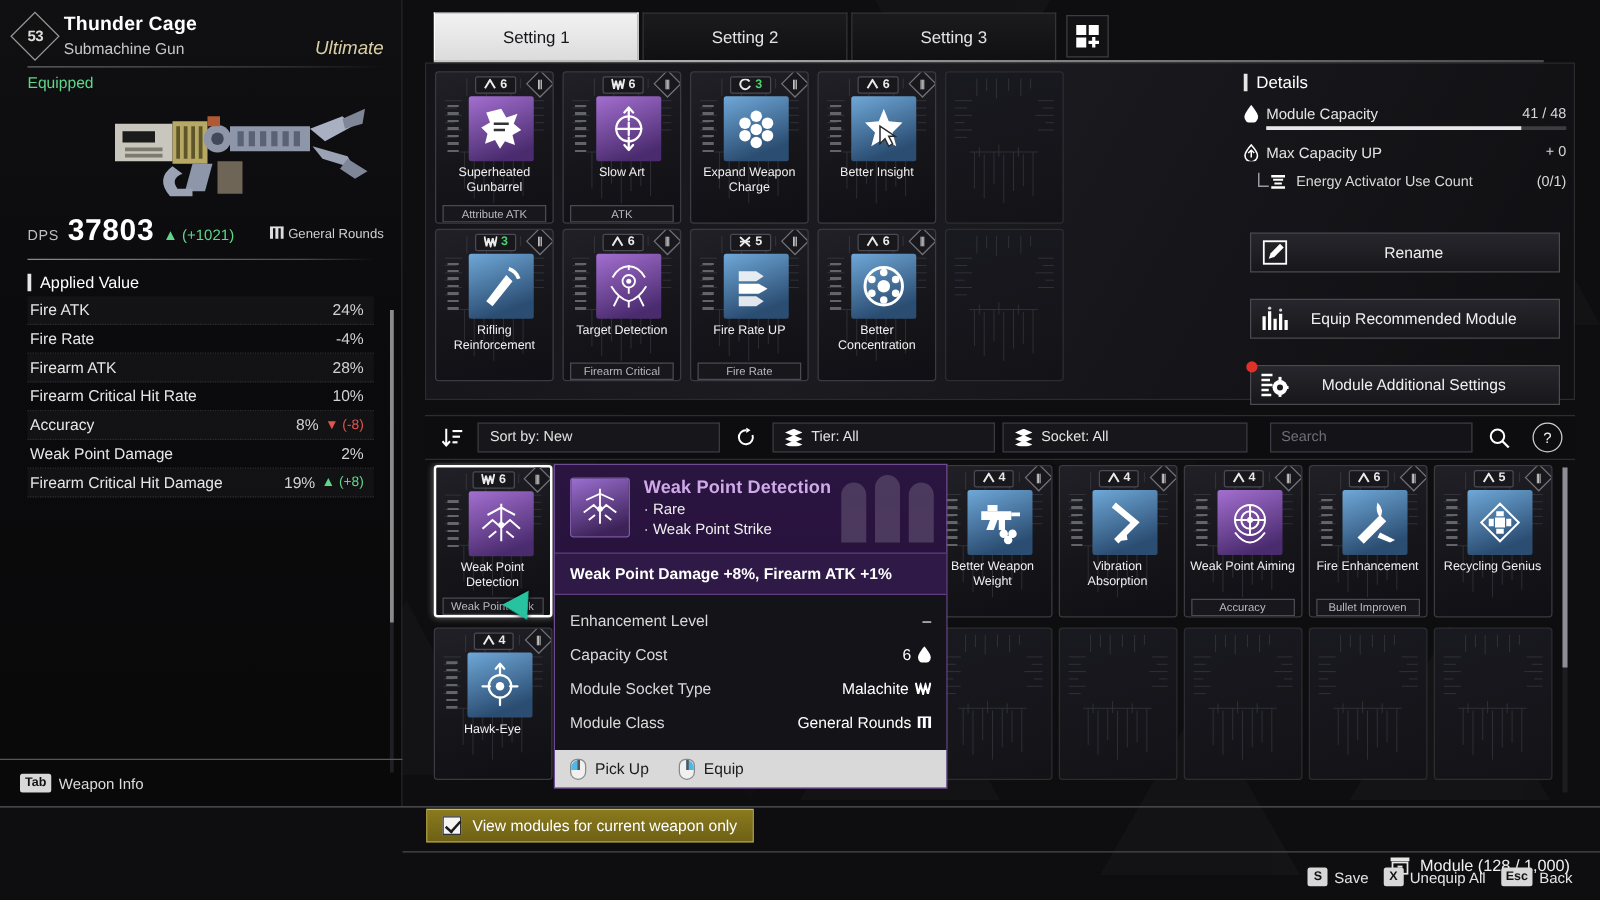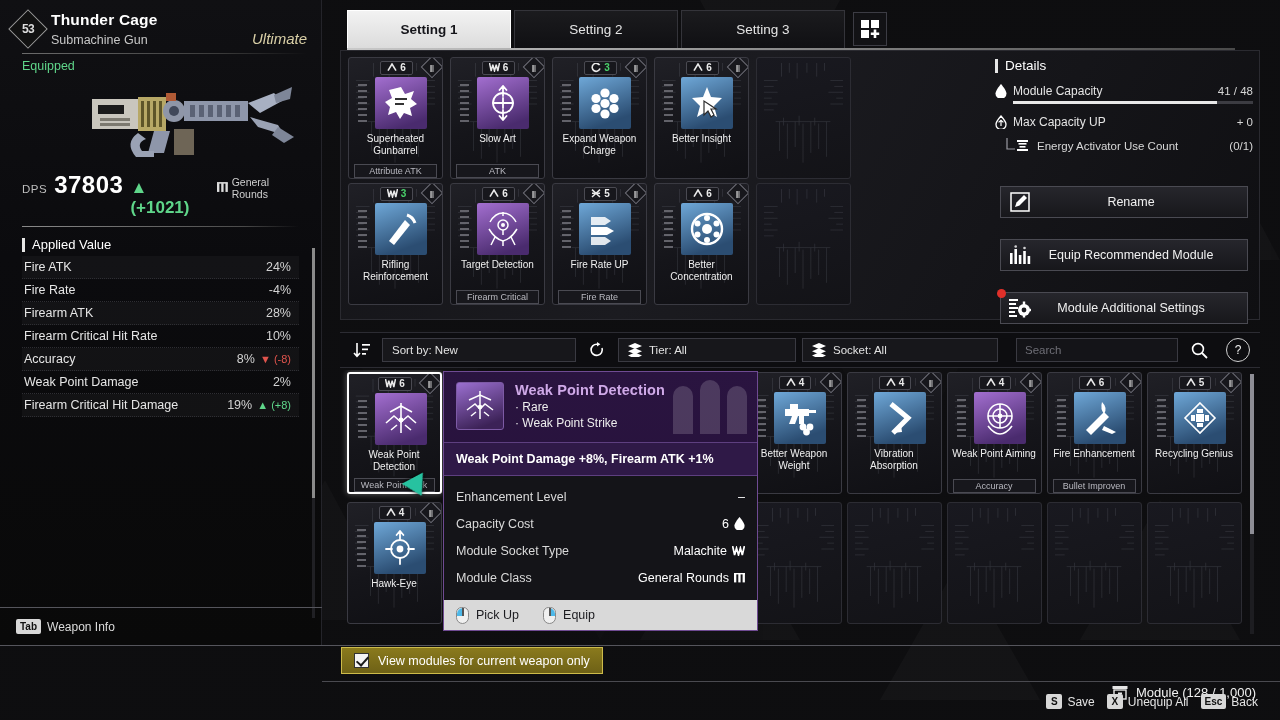--- a/index.html
+++ b/index.html
@@ -27,21 +27,21 @@
     align-items:baseline;}
   .wep-tier{font-size:15px;color:#d9cfa6;font-style:italic;}
   .hr-soft{height:1px;background:linear-gradient(90deg,#6b6b6b,#3a3a3a 70%,transparent);
     margin:6px 14px 0 22px;}
   .equipped{color:#5fd68a;font-size:12.5px;padding:5px 0 0 22px;}
   .wep-img{height:88px;margin-top:4px;position:relative;}
   .dps-row{display:flex;align-items:baseline;padding:6px 14px 0 22px;gap:7px;}
   .dps-lab{font-size:11.5px;color:#bdbdbd;letter-spacing:.5px}
   .dps-val{font-size:24px;font-weight:bold;color:#fff;letter-spacing:.5px;
     font-family:"Liberation Sans",sans-serif;}
-  .dps-delta{font-size:17px;color:#5fd68a;font-weight:bold;}
+  .dps-delta{font-size:12px;color:#5fd68a;}
   .dps-right{margin-left:auto;font-size:10.5px;color:#cfcfcf;display:flex;align-items:center;gap:4px;}
   .bar-line{height:1px;background:linear-gradient(90deg,#8a8a8a,#4a4a4a 80%,transparent);
     margin:8px 22px 0 22px;}
   .applied-hdr{display:flex;align-items:center;gap:7px;margin:10px 0 4px 22px;}
   .applied-hdr .tick{width:3px;height:14px;background:#e6e6e6;}
   .applied-hdr span{font-size:13px;color:#fff;}
   .stat-list{margin:0 22px 0 22px;}
   .stat-row{display:flex;align-items:center;justify-content:space-between;
     height:23px;padding:0 8px 0 2px;font-size:12.5px;border-bottom:1px dotted #2e2e33;}
   .stat-row:nth-child(odd){background:rgba(255,255,255,.035);}
@@ -54,21 +54,21 @@
   .left-foot{position:absolute;left:0;bottom:0;width:322px;height:38px;border-top:1px solid #55555c;}
   .keycap{display:inline-flex;align-items:center;justify-content:center;min-width:16px;height:15px;
     padding:0 4px;background:#d8d8d8;color:#111;font-size:10px;border-radius:2px;font-weight:bold;}
   .foot-hint{display:flex;align-items:center;gap:6px;padding:11px 0 0 16px;font-size:12px;color:#dcdcdc;}
 
   
   #tabs{position:absolute;left:347px;top:10px;display:flex;align-items:flex-end;gap:3px;}
   .tab{width:164px;height:38px;display:flex;align-items:center;justify-content:center;
     font-size:13.5px;color:#e4e4e4;background:linear-gradient(180deg,#1b1b1e,#101013);
     border:1px solid #34343a;border-bottom:none;}
-  .tab.active{background:linear-gradient(180deg,#f2f2f2,#dcdcdc);color:#15151a;font-weight:bold;
+  .tab.active{background:linear-gradient(180deg,#f2f2f2,#dcdcdc);color:#15151a;font-weight:normal;
     border-color:#fff;}
   .tab-add{width:34px;height:34px;margin-left:5px;margin-bottom:2px;display:flex;align-items:center;
     justify-content:center;background:#121215;border:1px solid #3c3c44;}
   #tabs-underline{position:absolute;left:347px;top:48px;width:888px;height:2px;
     background:linear-gradient(90deg,#c9c9c9,#4a4a4a);}
 
   
   #equipArea{position:absolute;left:340px;top:50px;width:920px;height:270px;
     background:linear-gradient(120deg,#141418 0%,#1b1b20 40%,#0f0f12 100%);
     border:1px solid #2a2a30;}

